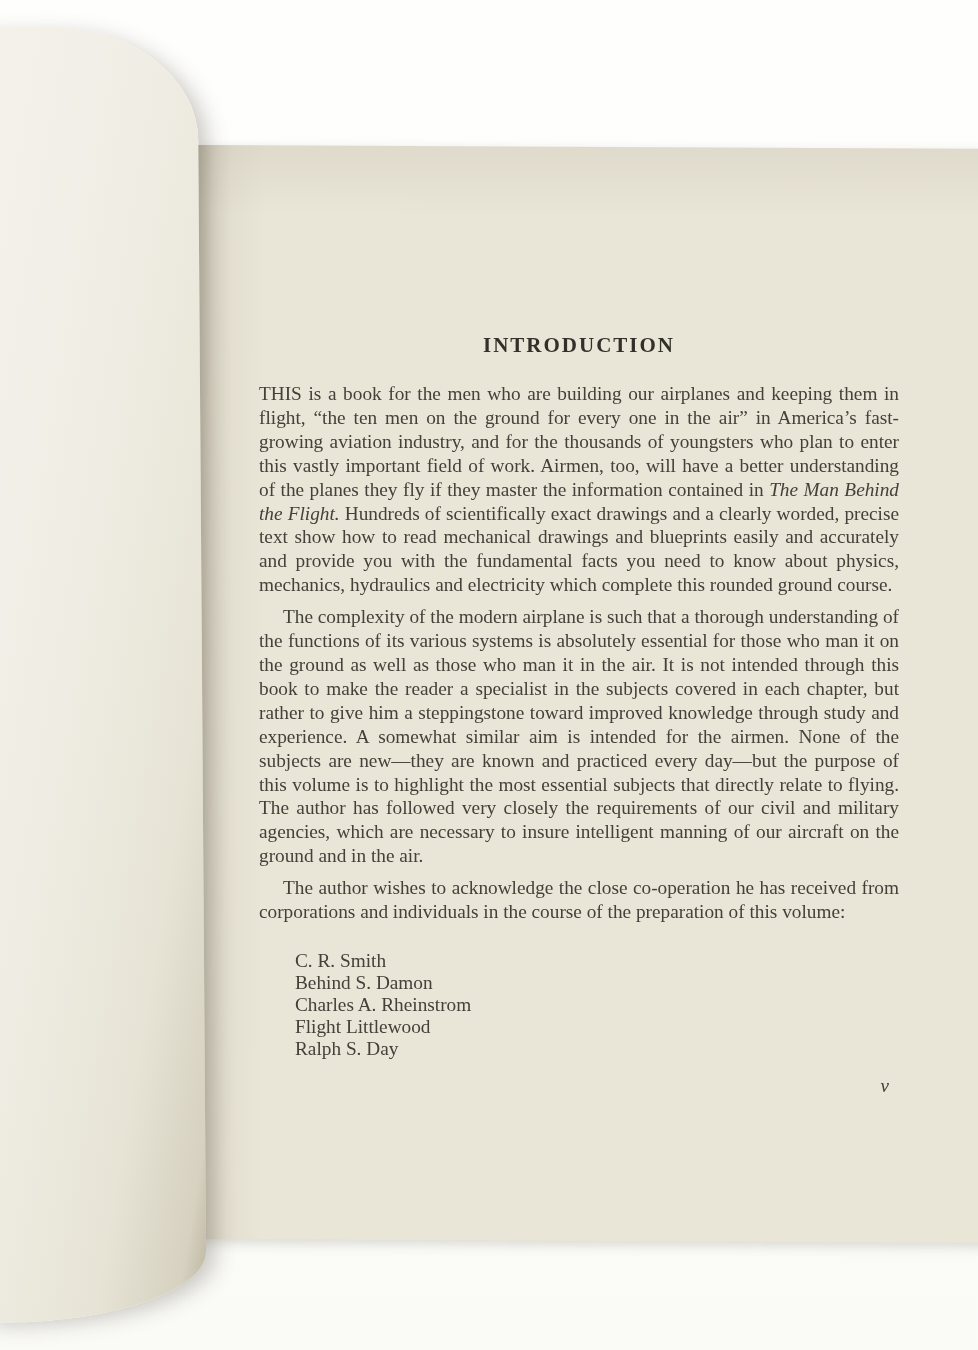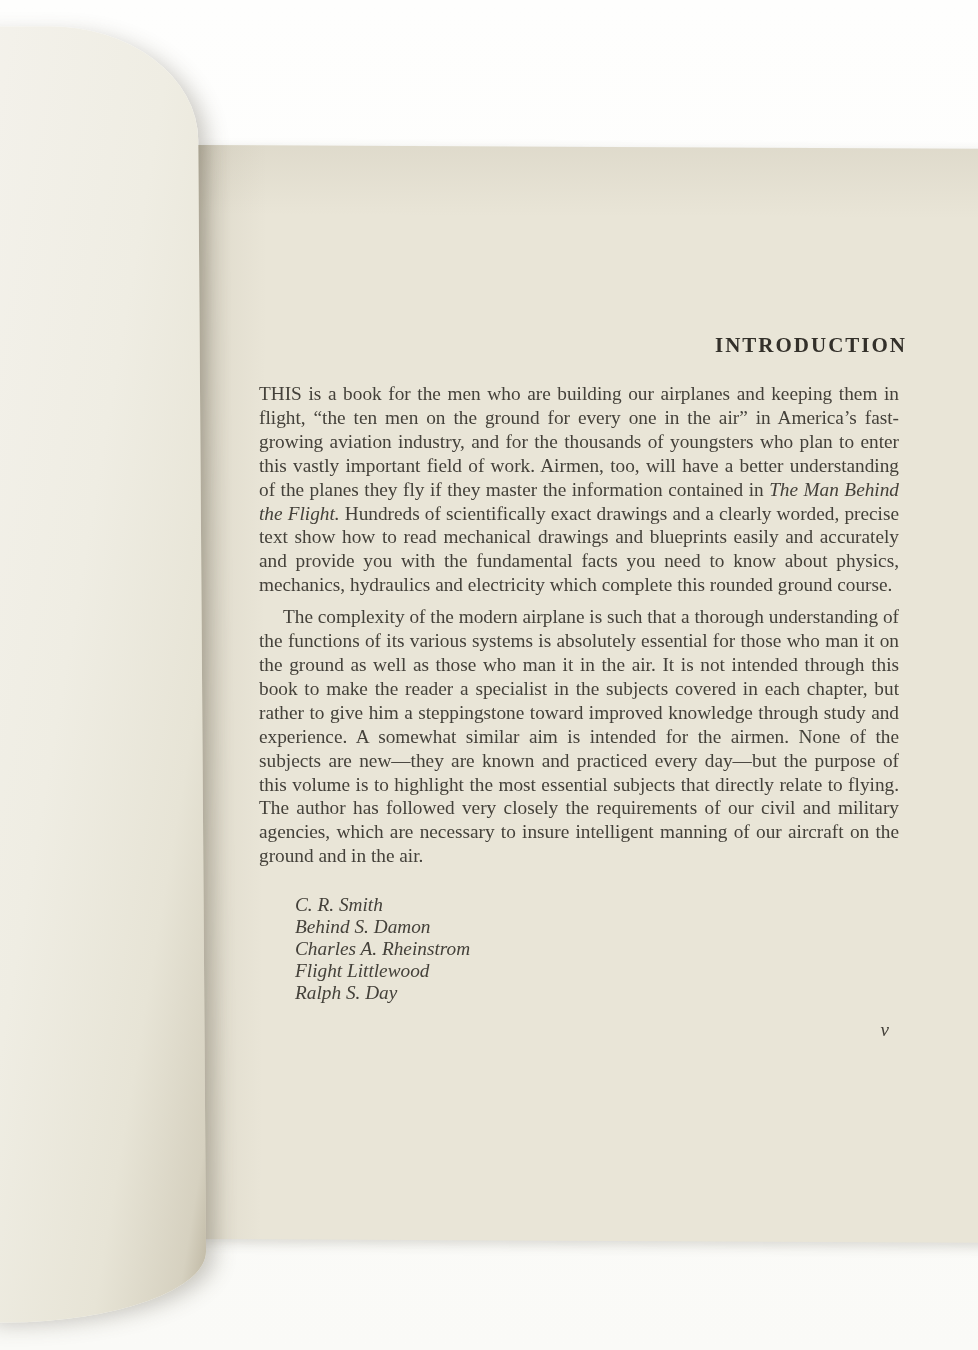--- a/index.html
+++ b/index.html
@@ -67,36 +67,36 @@
     color: #44413a;
     font-size: 19.3px;
     line-height: 23.9px;
   }
   .content h1 {
     margin: 0 0 24px 0;
     font-size: 21px;
     line-height: 26px;
     font-weight: bold;
     letter-spacing: 2px;
-    text-align: right;
+    text-align: center;
     color: #33302a;
   }
   .para {
     margin: 8px;
     text-align: justify;
   }
   .para.indent { text-indent: 24px; }
   .para em { font-style: italic; }
   .ack {
     display: flex;
     flex-direction: row;
     margin: 26px 0 0 44px;
   }
   .ack-names { width: 232px; }
-  .ack-line { line-height: 22px; white-space: nowrap; font-style: italic; }
+  .ack-line { line-height: 22px; white-space: nowrap; }
   .folio {
     margin-top: 14px;
     padding-right: 18px;
     text-align: right;
     font-style: italic;
     font-size: 19px;
     color: #44413a;
   }
 </style>
 </head>
@@ -109,20 +109,21 @@
   <div class="page-left"></div>
 
   <div class="content">
 
     <h1>INTRODUCTION</h1>
 
     <p class="para"><span>THIS is a book for the men who are building our airplanes and keeping them in flight, “the ten men on the ground for every one in the air” in America’s fast-growing aviation industry, and for the thousands of youngsters who plan to enter this vastly important field of work. Airmen, too, will have a better understanding of the planes they fly if they master the information contained in </span><em>The Man Behind the Flight.</em><span> Hundreds of scientifically exact drawings and a clearly worded, precise text show how to read mechanical drawings and blueprints easily and accurately and provide you with the fundamental facts you need to know about physics, mechanics, hydraulics and electricity which complete this rounded ground course.</span></p>
 
     <p class="para indent">The complexity of the modern airplane is such that a thorough understanding of the functions of its various systems is absolutely essential for those who man it on the ground as well as those who man it in the air. It is not intended through this book to make the reader a specialist in the subjects covered in each chapter, but rather to give him a steppingstone toward improved knowledge through study and experience. A somewhat similar aim is intended for the airmen. None of the subjects are new—they are known and practiced every day—but the purpose of this volume is to highlight the most essential subjects that directly relate to flying. The author has followed very closely the requirements of our civil and military agencies, which are necessary to insure intelligent manning of our aircraft on the ground and in the air.</p>
 
+    <p class="para indent">The author wishes to acknowledge the close co-operation he has received from corporations and individuals in the course of the preparation of this volume:</p>
 
     <div class="ack">
       <div class="ack-names">
         <div class="ack-line">C. R. Smith</div>
         <div class="ack-line">Behind S. Damon</div>
         <div class="ack-line">Charles A. Rheinstrom</div>
         <div class="ack-line">Flight Littlewood</div>
         <div class="ack-line">Ralph S. Day</div>
       </div>
     </div>

